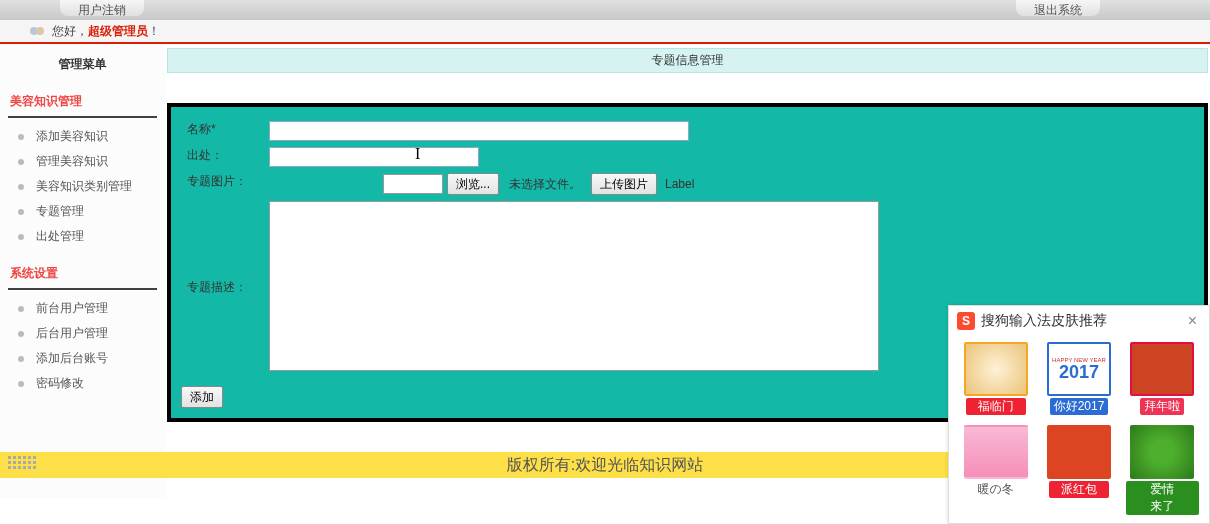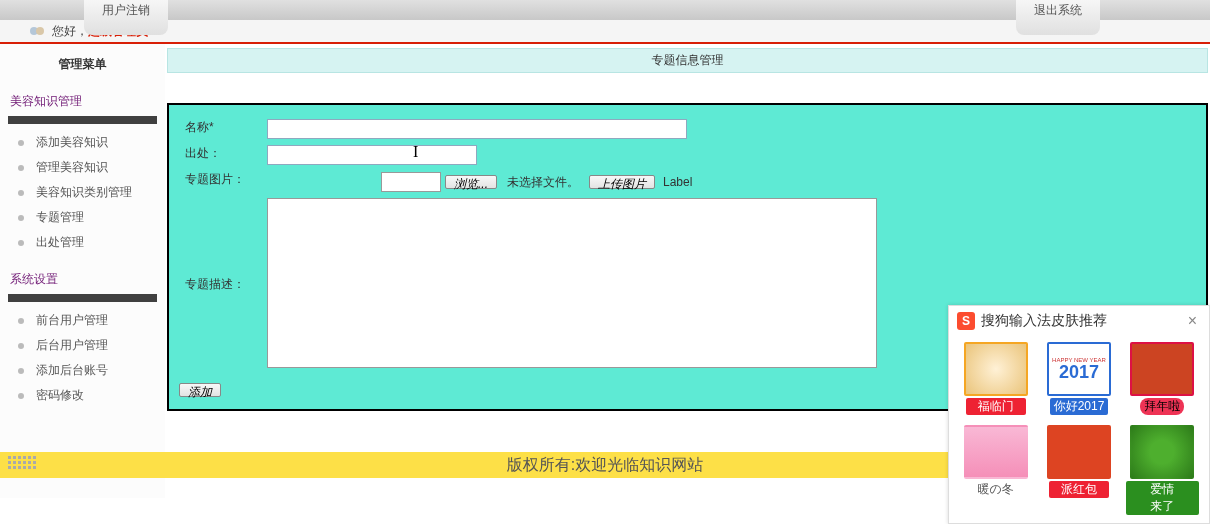--- a/index.html
+++ b/index.html
@@ -1,57 +1,57 @@
 <!DOCTYPE html>
 <html><head>
 <meta charset="utf-8">
 <style>
 * { margin: 0; padding: 0; box-sizing: border-box; }
 body { font-family: "Microsoft YaHei", SimSun, Arial, sans-serif; font-size: 12px; color: #333; background: #fff; width: 1210px; height: 524px; overflow: hidden; position: relative; }
 
 
 .top-tabs { height: 20px; background: linear-gradient(#e0e0e0,#c8c8c8); position: relative; }
-.tab { position: absolute; top: 0; height: 35px; padding: 0 18px; line-height: 20px; color: #555; background: linear-gradient(#f6f6f6,#e0e0e0); border-radius: 0 0 8px 8px; font-size: 12px; cursor: pointer; margin-left: 24px; }
+.tab { position: absolute; top: 0; height: 16px; padding: 0 18px; line-height: 20px; color: #555; background: linear-gradient(#f6f6f6,#e0e0e0); border-radius: 0 0 8px 8px; font-size: 12px; cursor: pointer; }
 .tab-left { left: 60px; }
 .tab-right { right: 110px; }
 
 
 .greeting-bar { height: 24px; background: #f5f5f5; border-bottom: 2px solid #d81e06; padding-left: 30px; display: flex; align-items: center; gap: 6px; }
 .greeting-icon { width: 16px; height: 14px; position: relative; }
 .greeting-icon::before, .greeting-icon::after { content:''; position:absolute; width:8px; height:8px; border-radius:50%; background:#b5c7d8; top:3px; }
 .greeting-icon::before { left:0; }
 .greeting-icon::after { left:6px; background:#d9c7a8; }
 .greeting-text { color:#444; }
 .greeting-text .name { color:#d81e06; font-weight:bold; }
 
 
 .body-wrap { display:flex; height: calc(100% - 44px - 26px); }
 
 
 .sidebar { width: 165px; background:#fcfcfc; }
 .menu-header { text-align:center; font-weight:bold; padding:12px 0 10px; color:#333; }
 .menu-group { margin: 6px 8px 12px; }
-.group-title { font-weight:normal; padding: 4px 2px 6px; border-bottom:8px solid #404040; color:#701a75; }
+.group-title { font-weight:bold; padding: 4px 2px 6px; border-bottom:2px solid #404040; color:#ef4444; }
 .group-list { list-style:none; padding: 6px 0 0; }
 .group-list li { padding: 4px 0 4px 10px; color:#555; display:flex; align-items:center; gap:12px; cursor: pointer; }
 .bullet { width:6px; height:6px; border-radius:50%; background:#bbb; display:inline-block; }
 
 
 .main { flex:1; background:#fff; padding: 4px 2px; }
 .section-title { background:#d6f3f2; border:1px solid #b8e5e3; text-align:center; padding: 3px 11px; color:#333; font-weight: normal; }
-.form-area { background:#5eead4; border:2px solid #000000; margin-top:30px; padding: 10px; }
+.form-area { background:#14b8a6; border:4px solid #000000; margin-top:30px; padding: 10px; }
 .form-table { width:100%; }
 .form-table td { padding: 2px 4px; vertical-align: top; }
 .label-cell { width: 80px; text-align:left; color:#333; font-size:12px; white-space:nowrap; }
 .text-input { border:1px solid #8fa8bf; height:20px; padding:1px 3px; font-size:12px; }
 .w-large { width: 420px; }
 .w-med { width: 210px; }
 .file-box { display:inline-flex; align-items:center; gap:4px; }
 .file-text { width:60px; height:20px; border:1px solid #999; background:#fff; }
-.btn { height:14px; padding:0 8px; font-size:12px; background:linear-gradient(#f8f8f8,#e3e3e3); border:1px solid #888; border-radius:2px; cursor:pointer;font-style:italic; }
+.btn { height:22px; padding:0 8px; font-size:12px; background:linear-gradient(#f8f8f8,#e3e3e3); border:1px solid #888; border-radius:2px; cursor:pointer; }
 .status-text { color:#333; margin:0 6px; }
 .label-plain { color:#333; margin-left:4px; }
 .desc-area { width: 610px; height: 170px; border:1px solid #999; font-size:12px; padding:4px; resize:none; background:#fff; }
 .submit-row { margin-top:8px; }
 
 
 .footer { position:absolute; bottom:46px; left:0; right:0; height:26px; background:#fde047; text-align:center; line-height:26px; color:#555; font-size:16px; }
 .footer-dots { position:absolute; left:8px; top:4px; display:grid; grid-template-columns:repeat(6,3px); grid-gap:2px; }
 .footer-dots span { width:3px; height:3px; background:#aaa; }
 
@@ -67,21 +67,21 @@
 .skin1 .thumb{border-color:#f5a623;background:radial-gradient(circle at 50% 50%, #fff1d6, #eac47a);}  
 .skin2 .thumb{border-color:#2a6bd4;background:#fff;}
 .skin3 .thumb{border-color:#d14;background:#c42;}
 .skin4 .thumb{background:linear-gradient(#f9b8d5,#f58fb8);}
 .skin5 .thumb{background:#d42;}
 .skin6 .thumb{background:radial-gradient(circle,#4eaf2e 30%,#2e7d1a);}
 .skin .cap{color:#555;}
 .skin .cap.red{background:#e23;color:#fff;display:inline-block;padding:0 12px;border-radius:2px;}
 .skin .cap.green{background:#2b8f1f;color:#fff;display:inline-block;padding:0 21px;border-radius:2px;}
 .skin .cap.blue{background:#2a6bd4;color:#fff;display:inline-block;padding:0 4px;border-radius:2px;}
-.skin .cap.orange{background:#e35;color:#000000;display:inline-block;padding:0 4px;border-radius:8px;}
+.skin .cap.orange{background:#e35;color:#ffffff;display:inline-block;padding:0 4px;border-radius:2px;}
 .y2017 { font-family:Arial;font-weight:bold;font-size:18px;color:#2a6bd4;line-height:1; }
 .y2017 small{display:block;font-size:6px;color:#c33;font-weight:normal;}
 
 
 .ibeam { position:relative; }
 .ibeam::after { content:'I'; font-family:serif; font-size:16px; color:#000; position:absolute; left:150px; top:0px; pointer-events:none; }
 </style>
 </head>
 <body>
 

